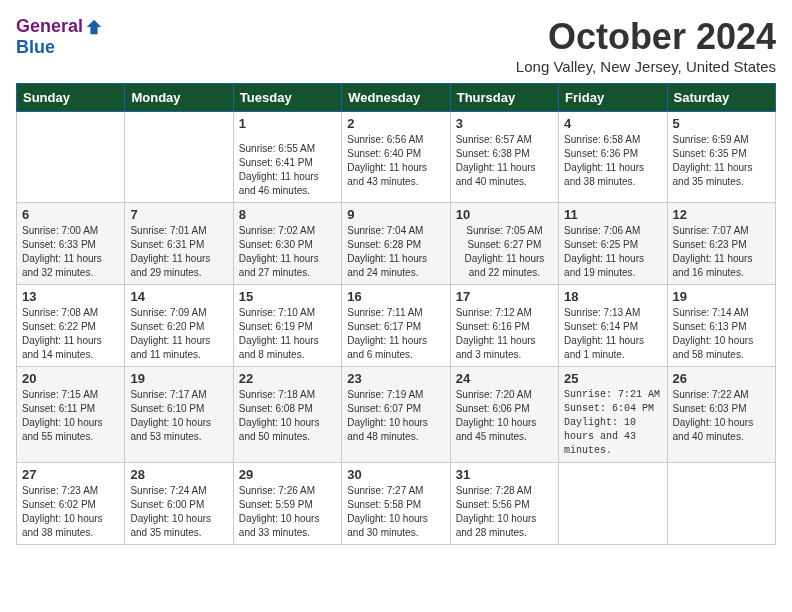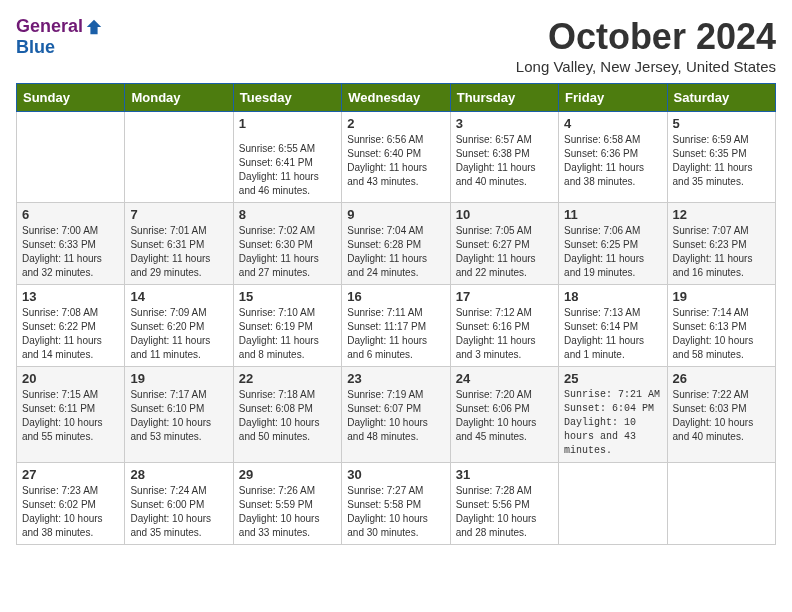--- a/index.html
+++ b/index.html
@@ -52,21 +52,21 @@
     .location-subtitle {
       font-size: 15px;
       color: #333;
     }
     .calendar {
       width: 100%;
       border-collapse: collapse;
       border: 1px solid #ccc;
     }
     .calendar th {
-      background-color: #4d7c0f;
+      background-color: #14532d;
       color: #fff;
       text-align: left;
       padding: 6px 6px;
       font-size: 13px;
       border: 1px solid #1a5fa8;
     }
     .calendar td {
       vertical-align: top;
       border: 1px solid #ccc;
       padding: 4px 5px;
@@ -186,21 +186,21 @@
 Daylight: 11 hours and 27 minutes.</div>
         </td>
         <td>
           <span class="day-number">9</span>
           <div class="day-detail" style="white-space: pre-line;">Sunrise: 7:04 AM
 Sunset: 6:28 PM
 Daylight: 11 hours and 24 minutes.</div>
         </td>
         <td>
           <span class="day-number">10</span>
-          <div class="day-detail" style="white-space: pre-line;">Sunrise: 7:05 AM
+          <div class="day-detail" style="white-space: pre-line; text-align: center;">Sunrise: 7:05 AM
 Sunset: 6:27 PM
 Daylight: 11 hours and 22 minutes.</div>
         </td>
         <td>
           <span class="day-number">11</span>
           <div class="day-detail" style="white-space: pre-line;">Sunrise: 7:06 AM
 Sunset: 6:25 PM
 Daylight: 11 hours and 19 minutes.</div>
         </td>
         <td>
@@ -225,21 +225,21 @@
         </td>
         <td>
           <span class="day-number">15</span>
           <div class="day-detail" style="white-space: pre-line;">Sunrise: 7:10 AM
 Sunset: 6:19 PM
 Daylight: 11 hours and 8 minutes.</div>
         </td>
         <td>
           <span class="day-number">16</span>
           <div class="day-detail" style="white-space: pre-line;">Sunrise: 7:11 AM
-Sunset: 11:17 PM
+Sunset: 6:17 PM
 Daylight: 11 hours and 6 minutes.</div>
         </td>
         <td>
           <span class="day-number">17</span>
           <div class="day-detail" style="white-space: pre-line;">Sunrise: 7:12 AM
 Sunset: 6:16 PM
 Daylight: 11 hours and 3 minutes.</div>
         </td>
         <td>
           <span class="day-number">18</span>

